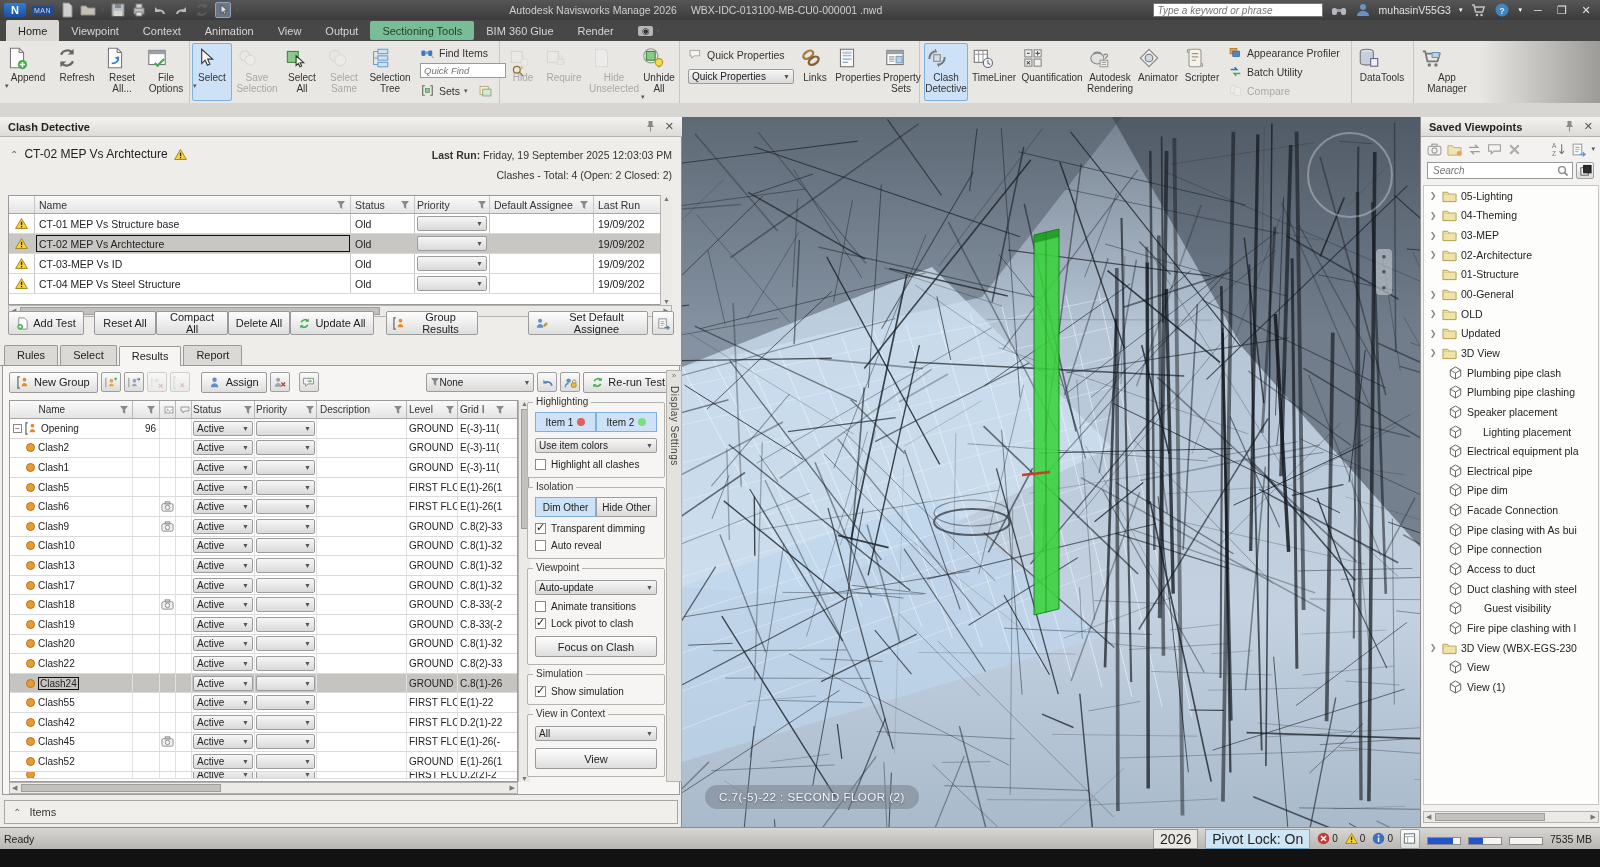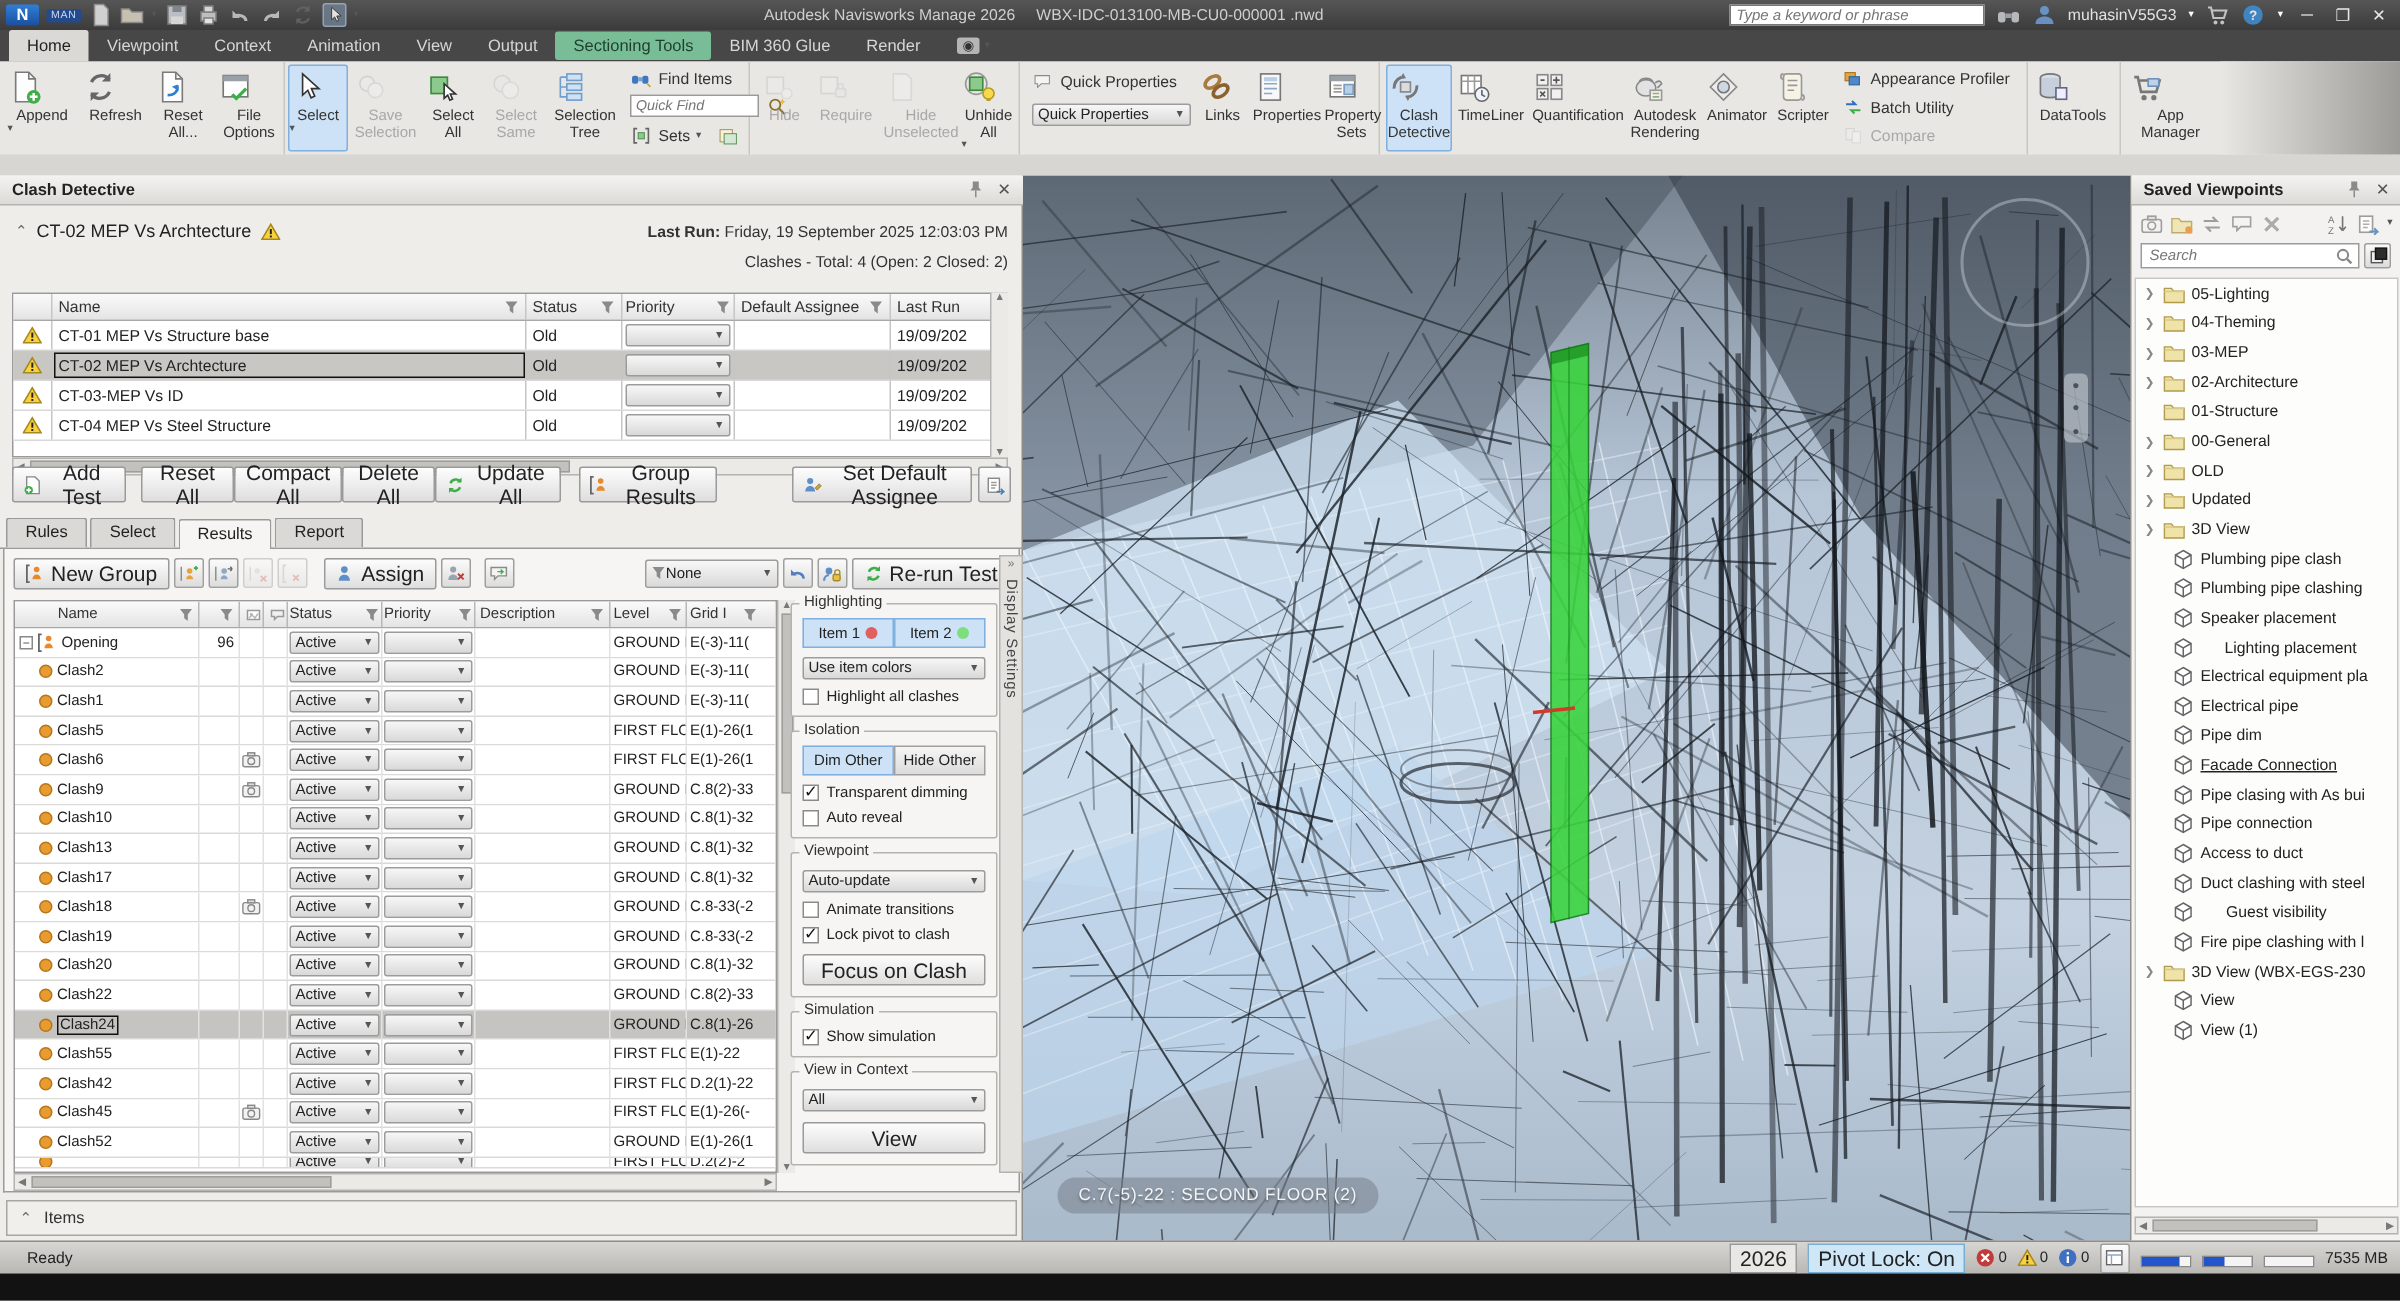--- a/index.html
+++ b/index.html
@@ -71,21 +71,21 @@
   .tc-run{flex:1;}
   .fun{width:10px;height:10px;margin-left:auto;flex:none;}
   .combo{flex:1;height:15px;background:linear-gradient(#f7f7f7,#d9d9d9);border:1px solid #9c9c9c;border-radius:2px;
     display:flex;align-items:center;font-size:10px;padding:0 3px;color:#222;}
   .combo .cv{margin-left:auto;font-size:7px;color:#555;}
   .hscroll{position:absolute;left:8px;width:664px;height:12px;background:#eceae7;border:1px solid #b5b3af;display:flex;align-items:center;}
   .hthumb{height:8px;background:#c3c1bd;border:1px solid #a09e9a;margin:0 2px;}
   .sarr{font-size:7px;color:#777;padding:0 2px;}
   .vscroll{position:absolute;width:12px;background:#eceae7;border-left:1px solid #b5b3af;display:flex;flex-direction:column;align-items:center;font-size:7px;color:#777;}
   
-  .btn{background:linear-gradient(#fdfdfd,#dedede);border:1px solid #9a9a9a;border-radius:2px;font-size:14px;
+  .btn{background:linear-gradient(#fdfdfd,#dedede);border:1px solid #9a9a9a;border-radius:2px;font-size:11px;
      display:inline-flex;align-items:center;justify-content:center;gap:4px;color:#222;}
   .abar{position:absolute;left:0;top:194px;width:682px;height:28px;}
   .abar .btn{position:absolute;height:24px;}
   .sic{width:13px;height:13px;flex:none;}
   
   .ctabs{position:absolute;left:0;top:228px;width:682px;height:21px;display:flex;padding-left:4px;border-bottom:1px solid #9a9a9a;}
   .ctab{padding:3px 12px;border:1px solid #9a9a9a;border-bottom:none;background:#ddlbd7;background:#dbd9d5;margin-right:2px;border-radius:2px 2px 0 0;font-size:11px;}
   .ctab.active{background:#f6f5f3;position:relative;top:1px;}
   
   .resbox{position:absolute;left:2px;top:249px;width:678px;height:429px;background:#f6f5f3;border:1px solid #9a9a9a;border-top:none;}
@@ -2052,21 +2052,21 @@
               </svg></span>
             <span>Electrical pipe</span>
           </div>
           <div class="vnode" style="padding-left: 24px;">
             <span class="sic"><svg viewBox="0 0 14 14" width="100%" height="100%">
                 <path d="M7 1l5.2 3v6L7 13 1.8 10V4z" fill="#fff" stroke="#666"></path>
                 <path d="M1.8 4L7 7l5.2-3M7 7v6" fill="none" stroke="#666"></path>
               </svg></span>
             <span>Pipe dim</span>
           </div>
-          <div class="vnode" style="padding-left: 24px; text-decoration: underline;">
+          <div class="vnode" style="padding-left: 24px;">
             <span class="sic"><svg viewBox="0 0 14 14" width="100%" height="100%">
                 <path d="M7 1l5.2 3v6L7 13 1.8 10V4z" fill="#fff" stroke="#666"></path>
                 <path d="M1.8 4L7 7l5.2-3M7 7v6" fill="none" stroke="#666"></path>
               </svg></span>
             <span>Facade  Connection</span>
           </div>
           <div class="vnode" style="padding-left: 24px;">
             <span class="sic"><svg viewBox="0 0 14 14" width="100%" height="100%">
                 <path d="M7 1l5.2 3v6L7 13 1.8 10V4z" fill="#fff" stroke="#666"></path>
                 <path d="M1.8 4L7 7l5.2-3M7 7v6" fill="none" stroke="#666"></path>
@@ -2133,21 +2133,21 @@
         </div>
       <div class="vphscroll">
         <span class="sarr">◀</span>
           <span class="hthumb" style="width:110px"></span>
           <span class="sarr" style="margin-left:auto">▶</span>
       </div>
     </div>
   </div>
 
   <div class="statusbar">
-    <span style="padding-left:18px">Ready</span>
+    <span style="padding-left:4px">Ready</span>
     <div class="sbright">
       <span class="sbbox">2026</span>
       <span class="sbbox blue">Pivot Lock: On</span>
       <span class="cnt">
           <span class="sic"><svg viewBox="0 0 13 13" width="100%" height="100%">
               <circle cx="6.5" cy="6.5" r="5.8" fill="#c23b3b"></circle>
               <path d="M4 4l5 5M9 4l-5 5" stroke="#fff" stroke-width="1.6"></path>
             </svg></span>
           <span>0</span>
         </span>

